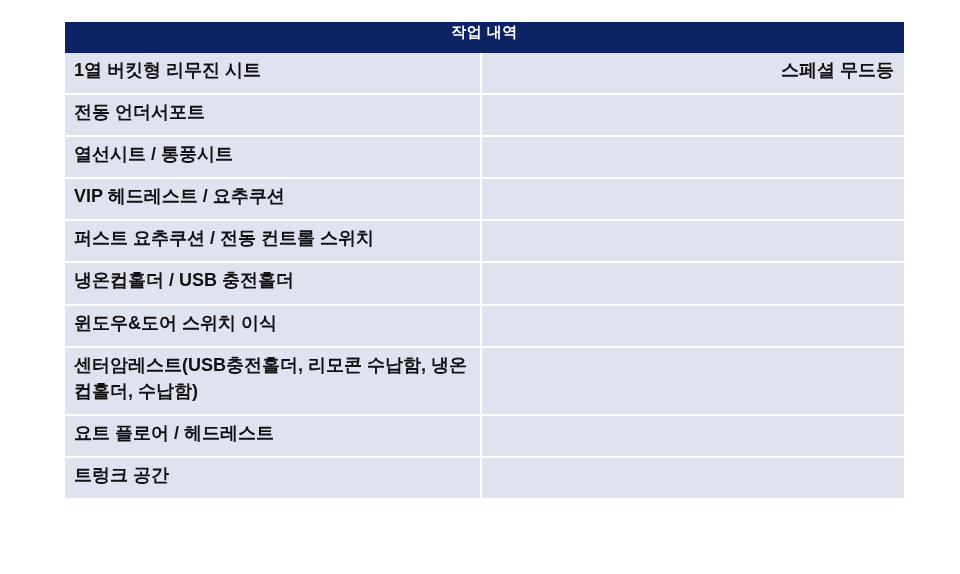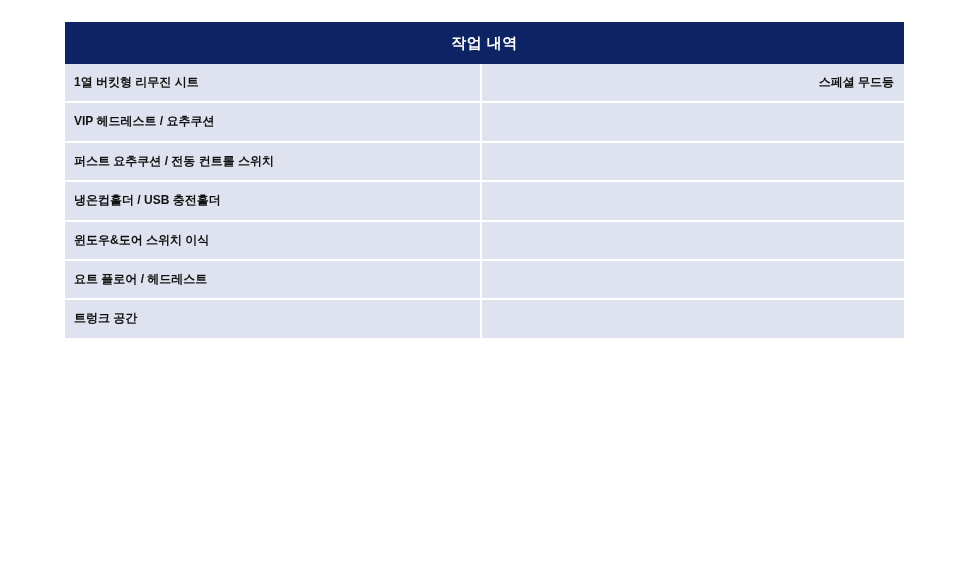--- a/index.html
+++ b/index.html
@@ -31,30 +31,30 @@
     table-layout: fixed;
   }
   table.work-table col.c1 { width: 416px; }
   table.work-table col.c2 { width: 423px; }
   .work-table thead th {
     background: #0d2364;
     color: #ffffff;
     font-size: 15px;
     font-weight: bold;
     text-align: center;
-    padding: 12px 0 11px 0;
+    padding: 1px 0 11px 0;
     letter-spacing: 0.5px;
     border: none;
   }
   .work-table tbody td {
     background: #dfe3ef;
-    font-size: 12px;
+    font-size: 18px;
     font-weight: bold;
     color: #111111;
-    padding: 10px 10px 10px 9px;
+    padding: 4px 10px 10px 9px;
     vertical-align: middle;
     border-bottom: 2px solid #ffffff;
     line-height: 1.45;
     margin-top: 12px;
   }
   .work-table tbody tr:last-child td {
     border-bottom: none;
   }
   .work-table tbody td.col-left {
     border-right: 2px solid #ffffff;
@@ -81,33 +81,45 @@
         <tr>
           <th colspan="2">작업 내역</th>
         </tr>
       </thead>
       <tbody>
         <tr>
           <td class="col-left">1열 버킷형 리무진 시트</td>
           <td class="col-right">스페셜 무드등</td>
         </tr>
         <tr>
+          <td class="col-left">전동 언더서포트</td>
+          <td class="col-right"></td>
+        </tr>
+        <tr>
+          <td class="col-left">열선시트 / 통풍시트</td>
+          <td class="col-right"></td>
+        </tr>
+        <tr>
           <td class="col-left">VIP 헤드레스트 / 요추쿠션</td>
           <td class="col-right"></td>
         </tr>
         <tr>
           <td class="col-left">퍼스트 요추쿠션 / 전동 컨트롤 스위치</td>
           <td class="col-right"></td>
         </tr>
         <tr>
           <td class="col-left">냉온컵홀더 / USB 충전홀더</td>
           <td class="col-right"></td>
         </tr>
         <tr>
           <td class="col-left">윈도우&amp;도어 스위치 이식</td>
+          <td class="col-right"></td>
+        </tr>
+        <tr class="row-tall">
+          <td class="col-left">센터암레스트(USB충전홀더, 리모콘 수납함, 냉온컵홀더, 수납함)</td>
           <td class="col-right"></td>
         </tr>
         <tr>
           <td class="col-left">요트 플로어 / 헤드레스트</td>
           <td class="col-right"></td>
         </tr>
         <tr>
           <td class="col-left">트렁크 공간</td>
           <td class="col-right"></td>
         </tr>

